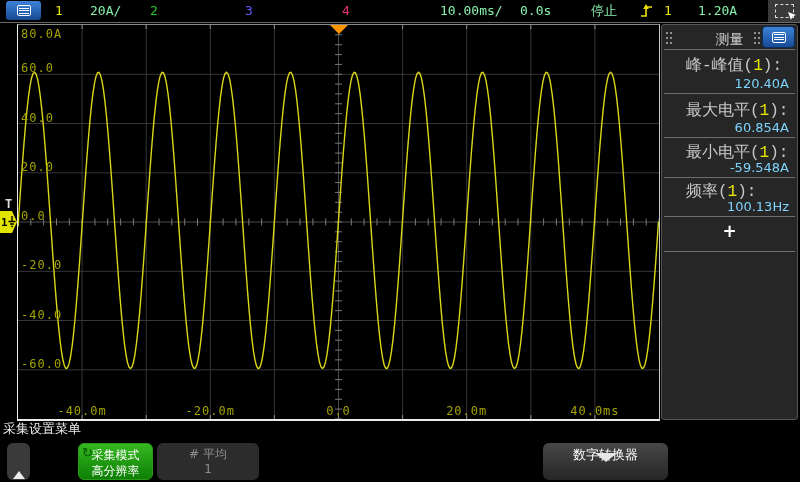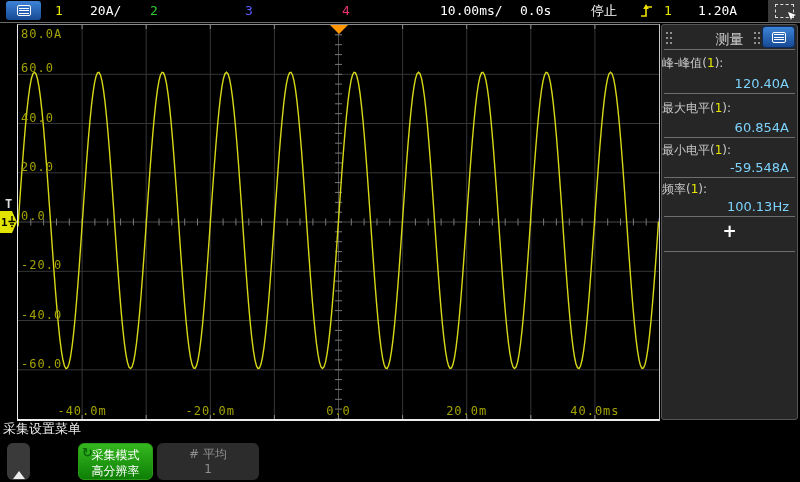--- a/index.html
+++ b/index.html
@@ -1,21 +1,21 @@
 <!DOCTYPE html>
 <html><head>
 <meta charset="utf-8">
 <style>
   html,body{margin:0;padding:0;background:#000;}
   #screen{position:relative;width:800px;height:482px;background:#000;overflow:hidden;
           font-family:"DejaVu Sans",sans-serif;}
   
   #topbar{position:absolute;left:0;top:0;width:800px;height:22px;background:#000;
           border-bottom:1px solid #6a6a6a;}
-  .tb{position:absolute;top:0;height:22px;line-height:22px;font-size:13px;color:#ffffff;
+  .tb{position:absolute;top:0;height:22px;line-height:22px;font-size:13px;color:#86efac;
       font-family:"DejaVu Sans Mono",monospace;white-space:nowrap;}
   .menu-btn{position:absolute;left:6px;top:1px;width:35px;height:19px;border-radius:3px;
             background:linear-gradient(#3d83d8,#174a94);display:flex;align-items:center;justify-content:center;}
   .hamb{width:14px;height:11px;border:1px solid #fff;border-radius:2px;display:flex;
         flex-direction:column;justify-content:space-evenly;padding:0 1px;box-sizing:border-box;}
   .hamb i{display:block;height:1px;background:#fff;}
   .ch1{color:#e8e800}.ch2{color:#2ecc2e}.ch3{color:#5d5dff}.ch4{color:#e8336e}
   .trig-icon{position:absolute;left:640px;top:3px;}
   .sel-box{position:absolute;left:768px;top:0;width:32px;height:22px;background:#3a3a3a;
            display:flex;align-items:center;justify-content:center;}
@@ -40,21 +40,21 @@
   
   #panel{position:absolute;left:661px;top:24px;width:137px;height:396px;background:#262626;
          border:1px solid #555;border-radius:3px;box-sizing:border-box;}
   .grip{position:absolute;width:6px;height:14px;color:#888;}
   .grip b{position:absolute;width:2px;height:2px;background:#909090;}
   .panel-title{position:absolute;left:0;right:0;top:6px;text-align:center;color:#ccc;font-size:14px;}
   .menu-btn2{position:absolute;right:3px;top:2px;width:31px;height:20px;border-radius:3px;
              background:linear-gradient(#3d83d8,#174a94);display:flex;align-items:center;justify-content:center;
              box-shadow:0 0 0 1px #0d2c5c;}
   .pdiv{position:absolute;left:2px;right:2px;height:1px;background:#6e6e6e;}
-  .mlabel{position:absolute;left:0;color:#c8c8c8;font-size:12px;white-space:nowrap;}
+  .mlabel{position:absolute;left:24px;color:#c8c8c8;font-size:16px;white-space:nowrap;font-family:Liberation Mono, monospace;}
   .mlabel .chn{color:#e8e800;}
   .mvalue{position:absolute;right:8px;color:#7dd3fc;font-size:13px;}
   .plus-btn{position:absolute;left:0;right:0;top:196px;text-align:center;color:#fff;
             font:bold 17px "DejaVu Sans",sans-serif;}
   
   #bottom-title{position:absolute;left:3px;top:420px;color:#ececec;font-size:13px;}
   .sbtn{position:absolute;top:443px;height:37px;border-radius:6px;box-sizing:border-box;}
   #btn-back{left:7px;width:23px;background:#3a3a3a;display:flex;align-items:center;justify-content:center;flex-direction:column;}
   #btn-acq{left:78px;width:75px;background:linear-gradient(#35b81f,#0e7f06);border:1px solid #2a9a18;}
   #btn-avg{left:157px;width:102px;background:#2c2c2c;}
@@ -336,14 +336,20 @@
     <span class="b-l1">采集模式</span>
     <span class="b-l2">高分辨率</span>
   </div>
 
   <div id="btn-avg" class="sbtn dim">
     <span class="b-l1"># 平均</span>
     <span class="b-l2">1</span>
   </div>
 
 
+  <div id="btn-dig" class="sbtn">
+    <span class="b-l1" style="font-size:13px">数字转换器</span>
+    <span class="dn-arrow">
+      <span class="stem"></span><span class="head"></span>
+    </span>
+  </div>
 
 </div>
 
 </body></html>

